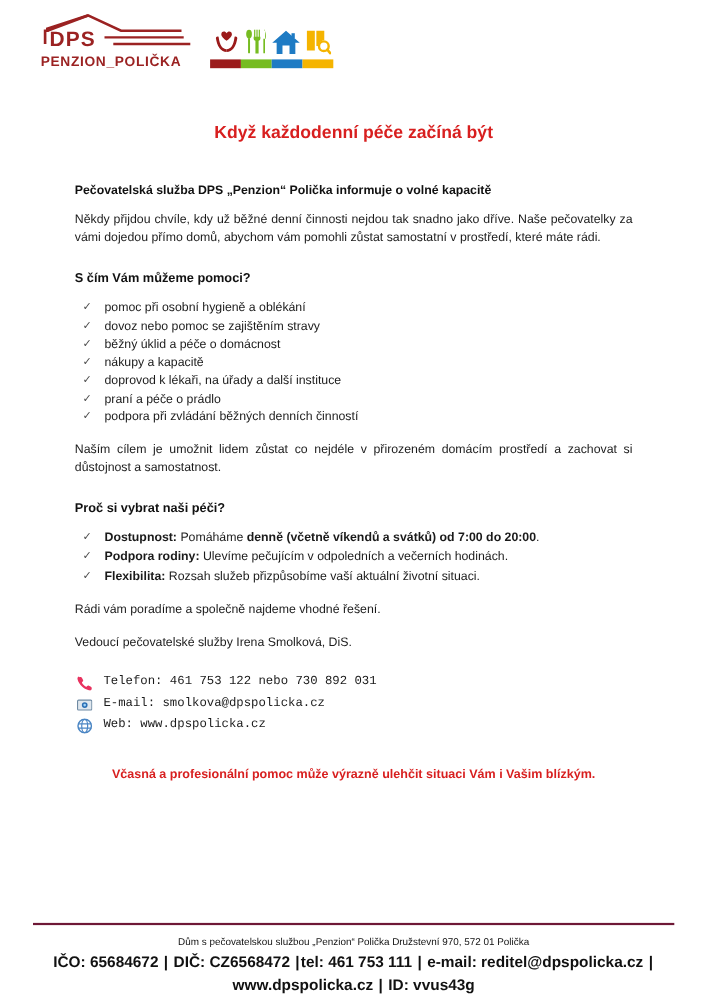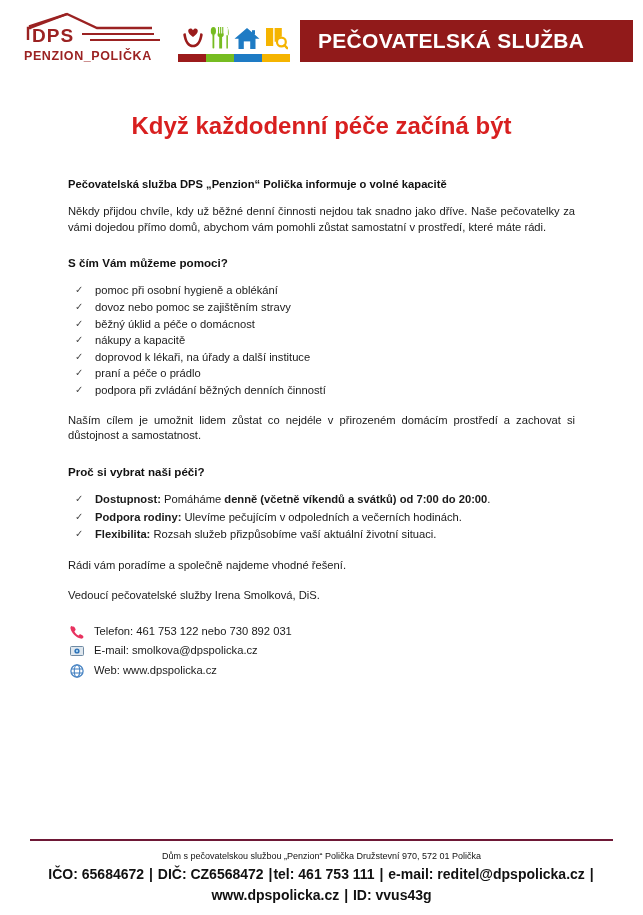--- a/index.html
+++ b/index.html
@@ -15,21 +15,21 @@
     color: #1a1a1a;
     position: relative;
     overflow: hidden;
   }
 
   
   .header {
     display: flex;
     align-items: center;
     height: 82px;
-    padding: 0;
+    padding: 13px;
     box-sizing: border-box;
   }
 
   
   .logo {
     width: 150px;
     margin-left: 22px;
     margin-right: 6px;
     flex: 0 0 auto;
     position: relative;
@@ -76,21 +76,21 @@
   }
 
   
   .content {
     padding: 0 68px 0 68px;
     box-sizing: border-box;
   }
 
   .headline {
     color: #d81f1f;
-    font-size: 24px;
+    font-size: 16px;
     font-weight: bold;
     line-height: 1.32;
     text-align: center;
     margin: 28px 0 0 0;
     padding: 0 6px;
   }
 
   .lead-title {
     font-size: 11.2px;
     font-weight: bold;
@@ -132,20 +132,21 @@
     color: #4a4a4a;
     font-size: 10px;
     line-height: 1.62;
   }
   ul.checks.spaced li { line-height: 1.56; }
 
   .contact-list {
     list-style: none;
     margin: 18px 0 0 0;
     padding: 0;
+    font-family: Liberation Mono, monospace;
   }
   .contact-list li {
     font-size: 11.2px;
     line-height: 1.76;
     padding-left: 26px;
     position: relative;
   }
   .contact-list li .cicon {
     position: absolute;
     left: 2px;
@@ -251,21 +252,20 @@
 
     </div>
     <div class="colorbar">
       <span style="background:#9b1b1b"></span>
       <span style="background:#76bc21"></span>
       <span style="background:#1e7bc4"></span>
       <span style="background:#f5b400"></span>
     </div>
   </div>
 
-  <div class="banner">PEČOVATELSKÁ SLUŽBA</div>
 </div>
 
 <div class="content">
 
   <div class="headline">
     <span>Když každodenní péče začíná být</span><br>
   </div>
 
   <div class="lead-title">Pečovatelská služba DPS „Penzion“ Polička informuje o volné kapacitě</div>
 
@@ -332,20 +332,24 @@
             <circle cx="7" cy="7" r="6.1" fill="none" stroke="#4b86c4" stroke-width="1.3"></circle>
             <ellipse cx="7" cy="7" rx="2.7" ry="6.1" fill="none" stroke="#4b86c4" stroke-width="1.1"></ellipse>
             <line x1="1" y1="5" x2="13" y2="5" stroke="#4b86c4" stroke-width="1.1"></line>
             <line x1="1" y1="9" x2="13" y2="9" stroke="#4b86c4" stroke-width="1.1"></line>
           </svg>
       </span>
       <span>Web: www.dpspolicka.cz</span>
     </li>
   </ul>
 
+  <div class="closing">
+    <span>Včasná a profesionální pomoc může výrazně ulehčit situaci Vám i Vašim</span>
+    <span>blízkým.</span>
+  </div>
 
 </div>
 
 <div class="footer">
   <div class="footer-rule"></div>
   <div class="footer-line1">
     <b>Dům s pečovatelskou službou „Penzion“ Polička</b><span> Družstevní 970, 572 01 Polička</span>
   </div>
   <div class="footer-line2">
     <span>IČO: 65684672</span>

